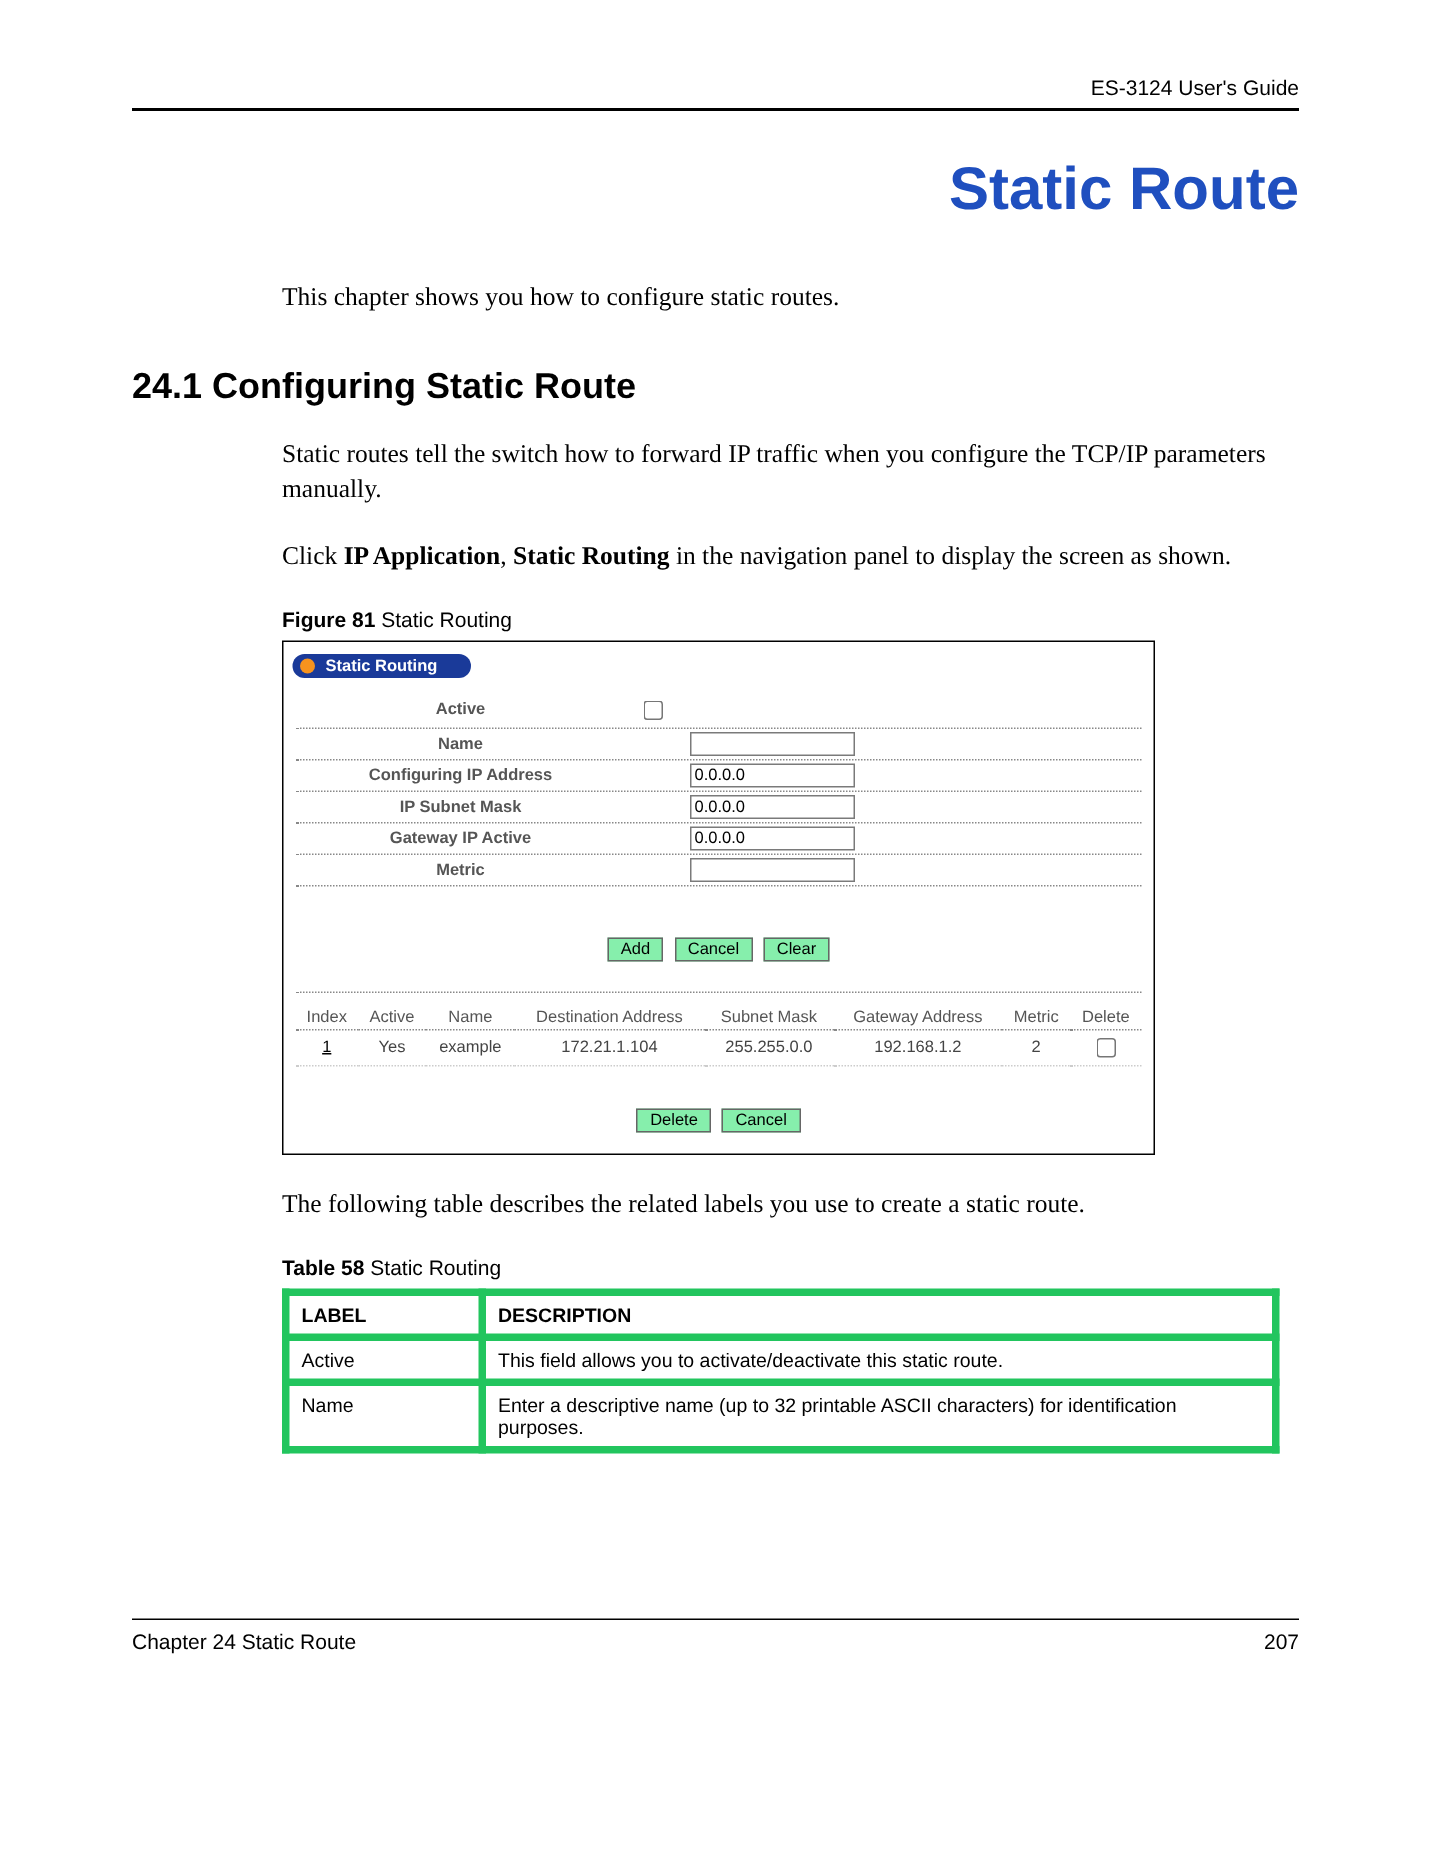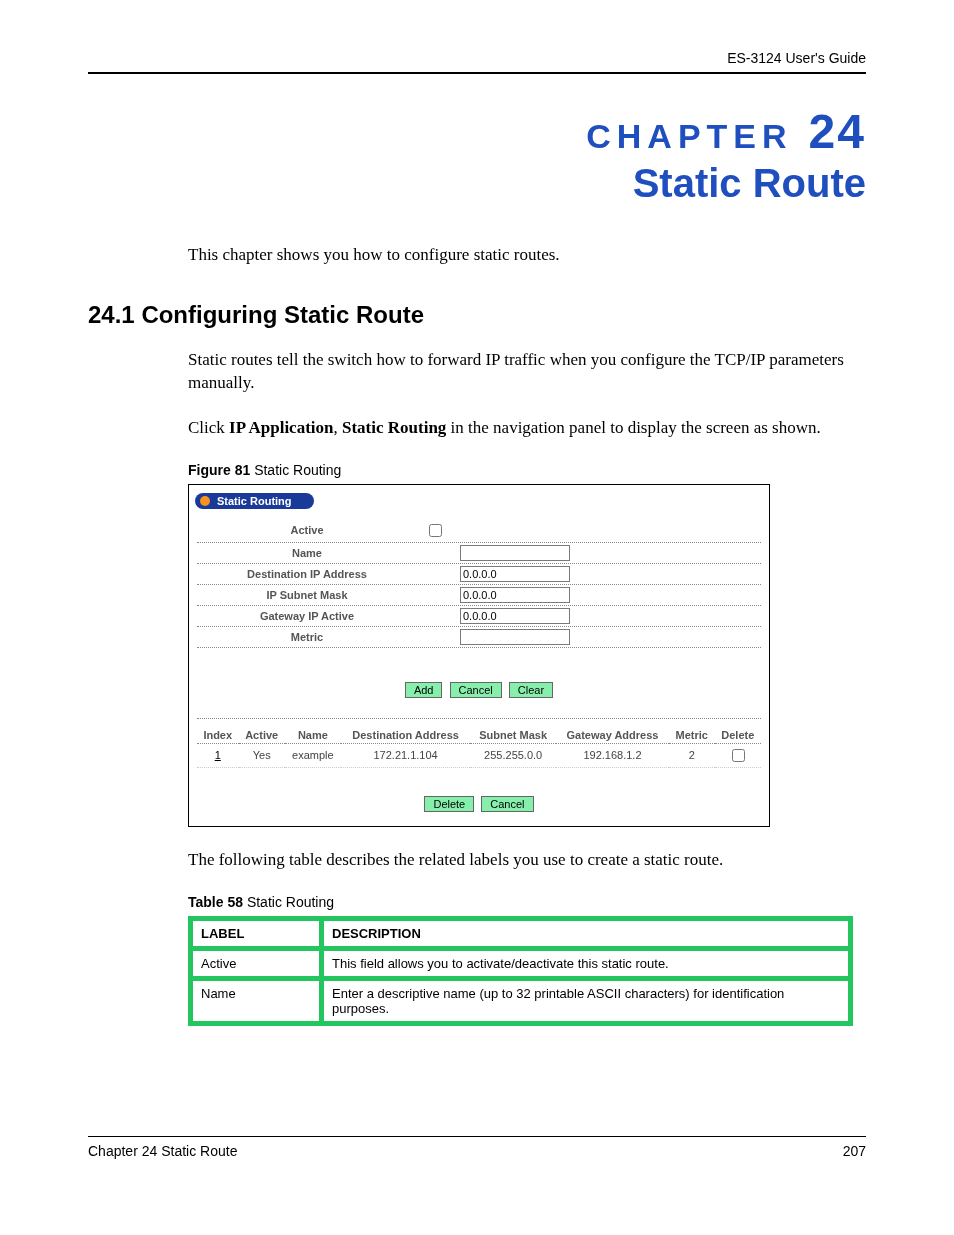--- a/index.html
+++ b/index.html
@@ -151,21 +151,21 @@
     cursor: pointer;
     margin: 0 2px;
   }
   .routes-table {
     width: calc(100% - 16px);
     margin: 8px 8px 4px 8px;
     border-collapse: collapse;
     font-size: 11px;
   }
   .routes-table th {
-    font-weight: bold;
+    font-weight: normal;
     color: #555;
     border-bottom: 1px dotted #888;
     padding: 2px 4px;
     text-align: center;
     font-size: 11px;
   }
   .routes-table td {
     text-align: center;
     padding: 2px 4px;
     color: #444;
@@ -219,25 +219,20 @@
 </style>
 </head>
 <body>
 
 <div class="page">
 
   <div class="header-right">ES-3124 User's Guide</div>
   <hr class="hr-top">
 
   <div class="chapter-block">
-    <div>
-      <span class="chapter-label">CHAPTER</span>
-      <span>&nbsp;&nbsp;</span>
-      <span class="chapter-num">24</span>
-    </div>
     <div class="chapter-title">Static Route</div>
   </div>
 
   <p class="body-text indent">This chapter shows you how to configure static routes.</p>
 
   <div class="section-heading">24.1  Configuring Static Route</div>
 
   <p class="body-text indent">Static routes tell the switch how to forward IP traffic when you configure the TCP/IP parameters manually.</p>
 
   <p class="body-text indent">
@@ -259,21 +254,21 @@
       <div class="form-area">
         <div class="form-row">
           <div class="form-label">Active</div>
           <div class="form-field"><input type="checkbox" style=""></div>
         </div>
         <div class="form-row">
           <div class="form-label">Name</div>
           <div class="form-field"><input type="text" value="" style=""></div>
         </div>
         <div class="form-row">
-          <div class="form-label">Destination IP Address</div>
+          <div class="form-label">Configuring IP Address</div>
           <div class="form-field"><input type="text" value="0.0.0.0" style=""></div>
         </div>
         <div class="form-row">
           <div class="form-label">IP Subnet Mask</div>
           <div class="form-field"><input type="text" value="0.0.0.0" style=""></div>
         </div>
         <div class="form-row">
           <div class="form-label">Gateway IP Active</div>
           <div class="form-field"><input type="text" value="0.0.0.0" style=""></div>
         </div>

